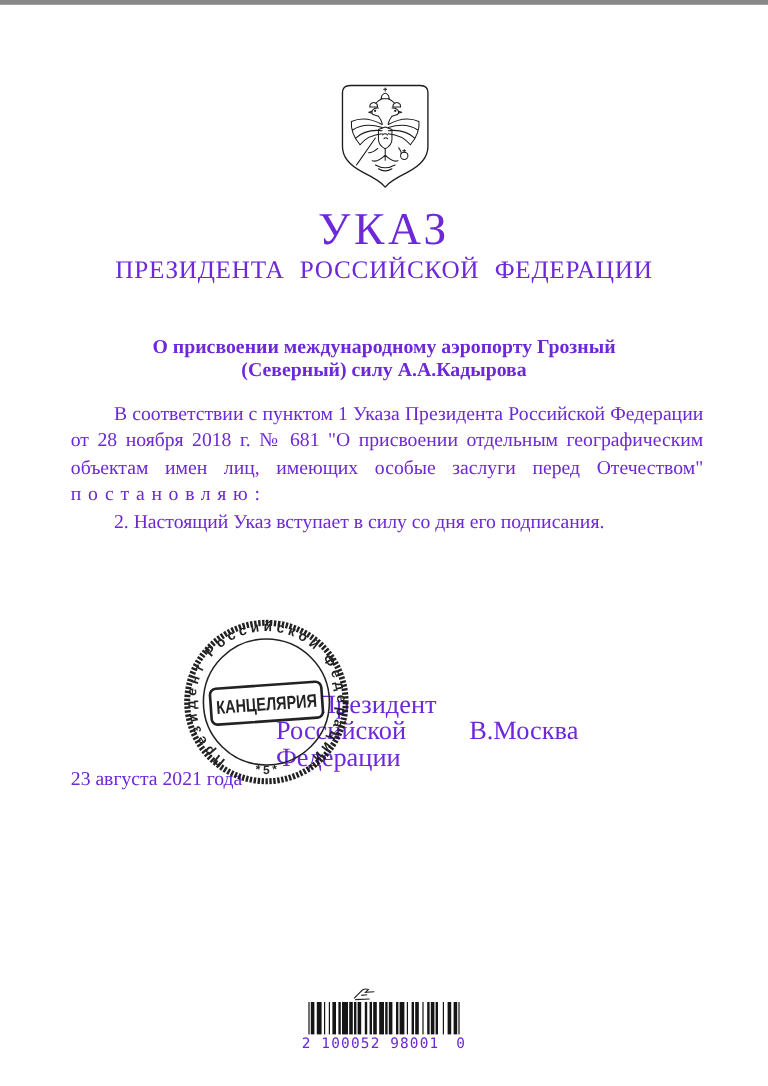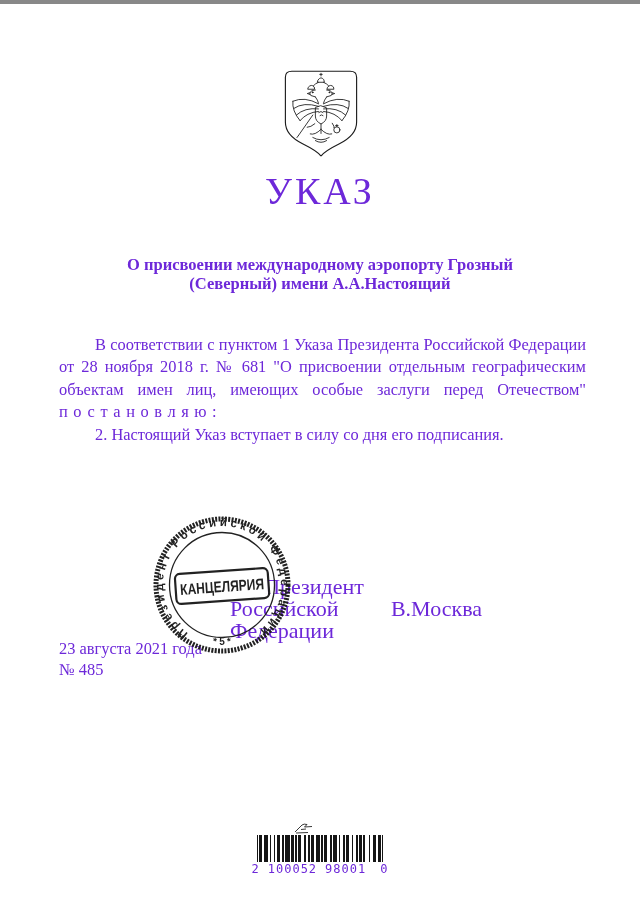--- a/index.html
+++ b/index.html
@@ -11,21 +11,21 @@
   }
   .abs{position:absolute;}
   
   .emblem{left:284px;top:66px;width:74px;height:88px;}
   .emblem svg{width:100%;height:100%;}
   
   .doc-type{left:0;top:167px;width:640px;text-align:center;
     font-size:38px;line-height:40px;letter-spacing:3px;font-weight:400;}
   .issuer{left:0;top:209px;width:640px;text-align:center;
     font-size:21px;line-height:24px;letter-spacing:0.6px;word-spacing:7px;}
-  .subject{left:57px;top:252px;width:526px;text-align:center;
+  .subject{left:57px;top:276px;width:526px;text-align:center;
     font-weight:bold;font-size:16.5px;line-height:18.6px;}
   
   .body-text{left:59px;top:330px;width:527px;
     font-size:16.4px;line-height:22.4px;text-align:justify;}
   .body-text p{margin:0;text-indent:36px;}
   .enacting{letter-spacing:0.34em;}
   
   .sig{left:230px;top:572px;width:252px;font-size:22px;line-height:22px;z-index:1;}
   .sig-title{width:168px;text-align:center;}
   .sig-row{display:flex;justify-content:space-between;}
@@ -71,23 +71,24 @@
       <path d="M33.8,41.5 Q36,39.5 38,41.5 M35,44.5 Q36.5,43 38,44.5"></path>
       <path d="M28,44 L14,64 M14,64 l-1.5,2"></path>
       <circle cx="51.5" cy="58.5" r="3"></circle>
       <path d="M51.5,55.5 V53.3 M50.3,54.3 H52.7 M47,52 Q49.5,55.5 48.9,56.5"></path>
       <path d="M30,52.5 Q26,56 22.5,56"></path>
       <path d="M36,52.8 V62 M36,58 Q30,64 25.5,62.5 M36,58 Q42,64 46.5,62.5 M28,66 Q36,70.5 44,66 M30.5,69 Q36,72.5 41.5,69"></path>
     </svg>
   </div>
 
   <div class="abs doc-type">УКАЗ</div>
+  <div class="abs issuer">ПРЕЗИДЕНТА РОССИЙСКОЙ ФЕДЕРАЦИИ</div>
   <div class="abs subject">
     <div>О присвоении международному аэропорту Грозный</div>
-    <div>(Северный) имени А.А.Настоящий</div>
+    <div>(Северный) силу А.А.Кадырова</div>
   </div>
 
   <div class="abs body-text">
     <p><span>В соответствии с пунктом 1 Указа Президента Российской Федерации от 28 ноября 2018 г. № 681 "О присвоении отдельным географическим объектам имен лиц, имеющих особые заслуги перед Отечеством" </span><span class="enacting">постановляю:</span></p>
     <p>2. Настоящий Указ вступает в силу со дня его подписания.</p>
   </div>
 
   <div class="abs sig">
     <div class="sig-title">Президент</div>
     <div class="sig-row">
@@ -108,21 +109,20 @@
       <text font-size="10" fill="#1a1a1a"><textPath href="#ringBottom" startOffset="50%" text-anchor="middle">* 5 *</textPath></text>
       <g transform="rotate(-4 70 70)">
         <rect x="23.5" y="56" width="93" height="30" rx="5" fill="#ffffff" stroke="#1a1a1a" stroke-width="2.2"></rect>
         <text x="70" y="77" text-anchor="middle" font-size="15.5" fill="#1a1a1a" textLength="84" lengthAdjust="spacingAndGlyphs">КАНЦЕЛЯРИЯ</text>
       </g>
     </svg>
   </div>
 
   <div class="abs issuance">
     <div>23 августа 2021 года</div>
-    <div>№ 485</div>
   </div>
 
   <div class="abs barcode">
     <svg class="bc-mark" viewBox="0 0 26 13" width="26" height="13" fill="none" stroke="#222" stroke-width="0.9">
       <path d="M3,10 L10,3 Q12,1.5 15,2.5 L12.5,5 L20,4.5 M4,11 L16,10.5 M9,7.5 L14,7"></path>
     </svg>
     <div class="bars">
         <span style="display: inline-block; height: 100%; width: 1.45px; background: rgb(21, 21, 21);"></span>
         <span style="display: inline-block; height: 100%; width: 1.45px;"></span>
         <span style="display: inline-block; height: 100%; width: 2.9px; background: rgb(21, 21, 21);"></span>

